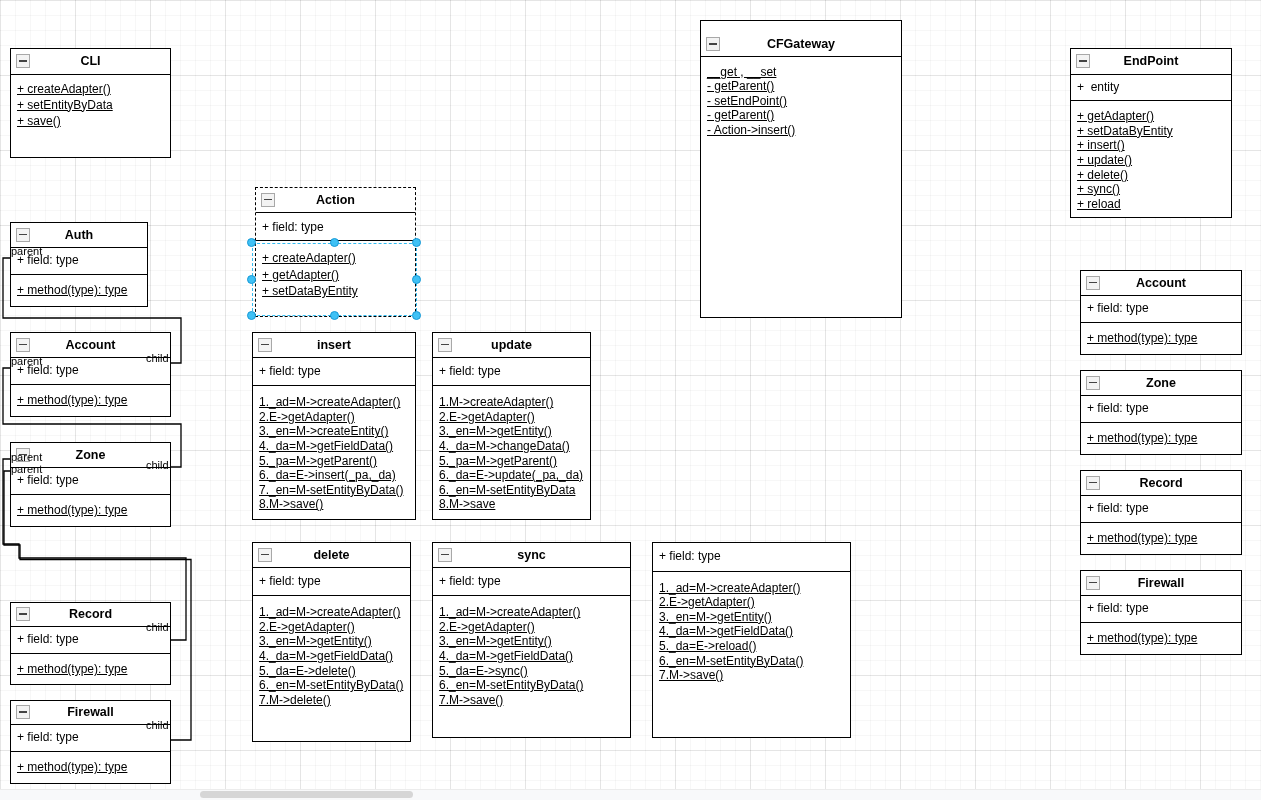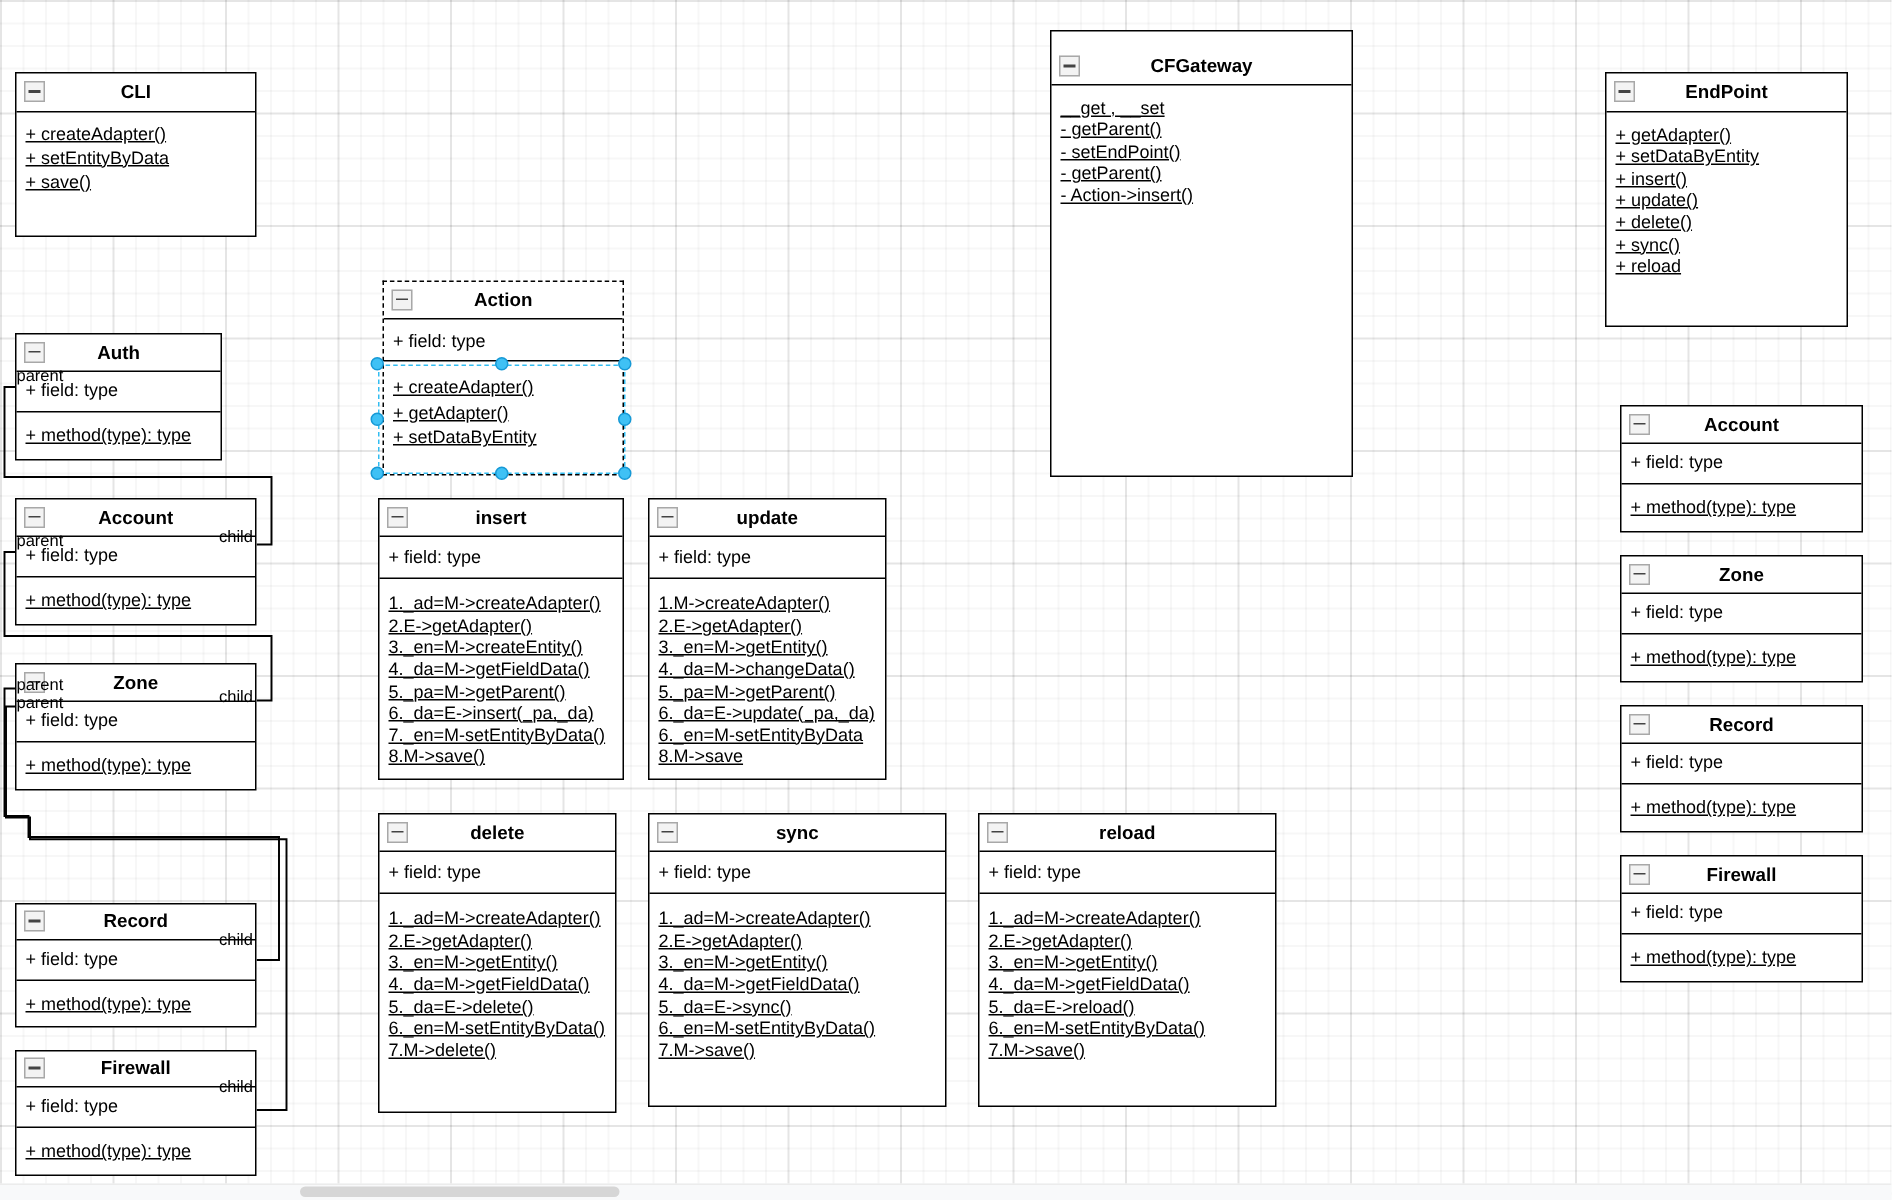--- a/index.html
+++ b/index.html
@@ -229,24 +229,20 @@
           <div class="uml-line" style="--lh: 14.6px;">1._ad=M-&gt;createAdapter()</div>
           <div class="uml-line" style="--lh: 14.6px;">2.E-&gt;getAdapter()</div>
           <div class="uml-line" style="--lh: 14.6px;">3._en=M-&gt;getEntity()</div>
           <div class="uml-line" style="--lh: 14.6px;">4._da=M-&gt;getFieldData()</div>
           <div class="uml-line" style="--lh: 14.6px;">5._da=E-&gt;sync()</div>
           <div class="uml-line" style="--lh: 14.6px;">6._en=M-setEntityByData()</div>
           <div class="uml-line" style="--lh: 14.6px;">7.M-&gt;save()</div>
         </div>
       </div>
       <div class="uml-class" style="left: 652px; top: 542px; width: 199px; height: 196px;">
-        <div class="uml-title" style="height: 24.6px;">
-          <span class="collapse-btn"></span>
-          <span>reload</span>
-        </div>
         <div class="uml-attrs" style="height: 28.6px; padding-top: 6px;">
           <div class="uml-line" style="--lh: 14.6px;">+ field: type</div>
         </div>
         <div class="uml-methods" style="height: 138.6px; padding-top: 9px;">
           <div class="uml-line" style="--lh: 14.6px;">1._ad=M-&gt;createAdapter()</div>
           <div class="uml-line" style="--lh: 14.6px;">2.E-&gt;getAdapter()</div>
           <div class="uml-line" style="--lh: 14.6px;">3._en=M-&gt;getEntity()</div>
           <div class="uml-line" style="--lh: 14.6px;">4._da=M-&gt;getFieldData()</div>
           <div class="uml-line" style="--lh: 14.6px;">5._da=E-&gt;reload()</div>
           <div class="uml-line" style="--lh: 14.6px;">6._en=M-setEntityByData()</div>
@@ -263,20 +259,23 @@
           <div class="uml-line" style="--lh: 14.5px;">- getParent()</div>
           <div class="uml-line" style="--lh: 14.5px;">- setEndPoint()</div>
           <div class="uml-line" style="--lh: 14.5px;">- getParent()</div>
           <div class="uml-line" style="--lh: 14.5px;">- Action-&gt;insert()</div>
         </div>
       </div>
       <div class="uml-class" style="left: 1070px; top: 48px; width: 162px; height: 170px;">
         <div class="uml-title" style="height: 25.6px;">
           <span class="collapse-btn"></span>
           <span>EndPoint</span>
+        </div>
+        <div class="uml-attrs" style="height: 26.6px; padding-top: 5px;">
+          <div class="uml-line" style="--lh: 14.6px;">+  entity</div>
         </div>
         <div class="uml-methods" style="height: 113.6px; padding-top: 8px;">
           <div class="uml-line" style="--lh: 14.6px;">+ getAdapter()</div>
           <div class="uml-line" style="--lh: 14.6px;">+ setDataByEntity</div>
           <div class="uml-line" style="--lh: 14.6px;">+ insert()</div>
           <div class="uml-line" style="--lh: 14.6px;">+ update()</div>
           <div class="uml-line" style="--lh: 14.6px;">+ delete()</div>
           <div class="uml-line" style="--lh: 14.6px;">+ sync()</div>
           <div class="uml-line" style="--lh: 14.6px;">+ reload</div>
         </div>

